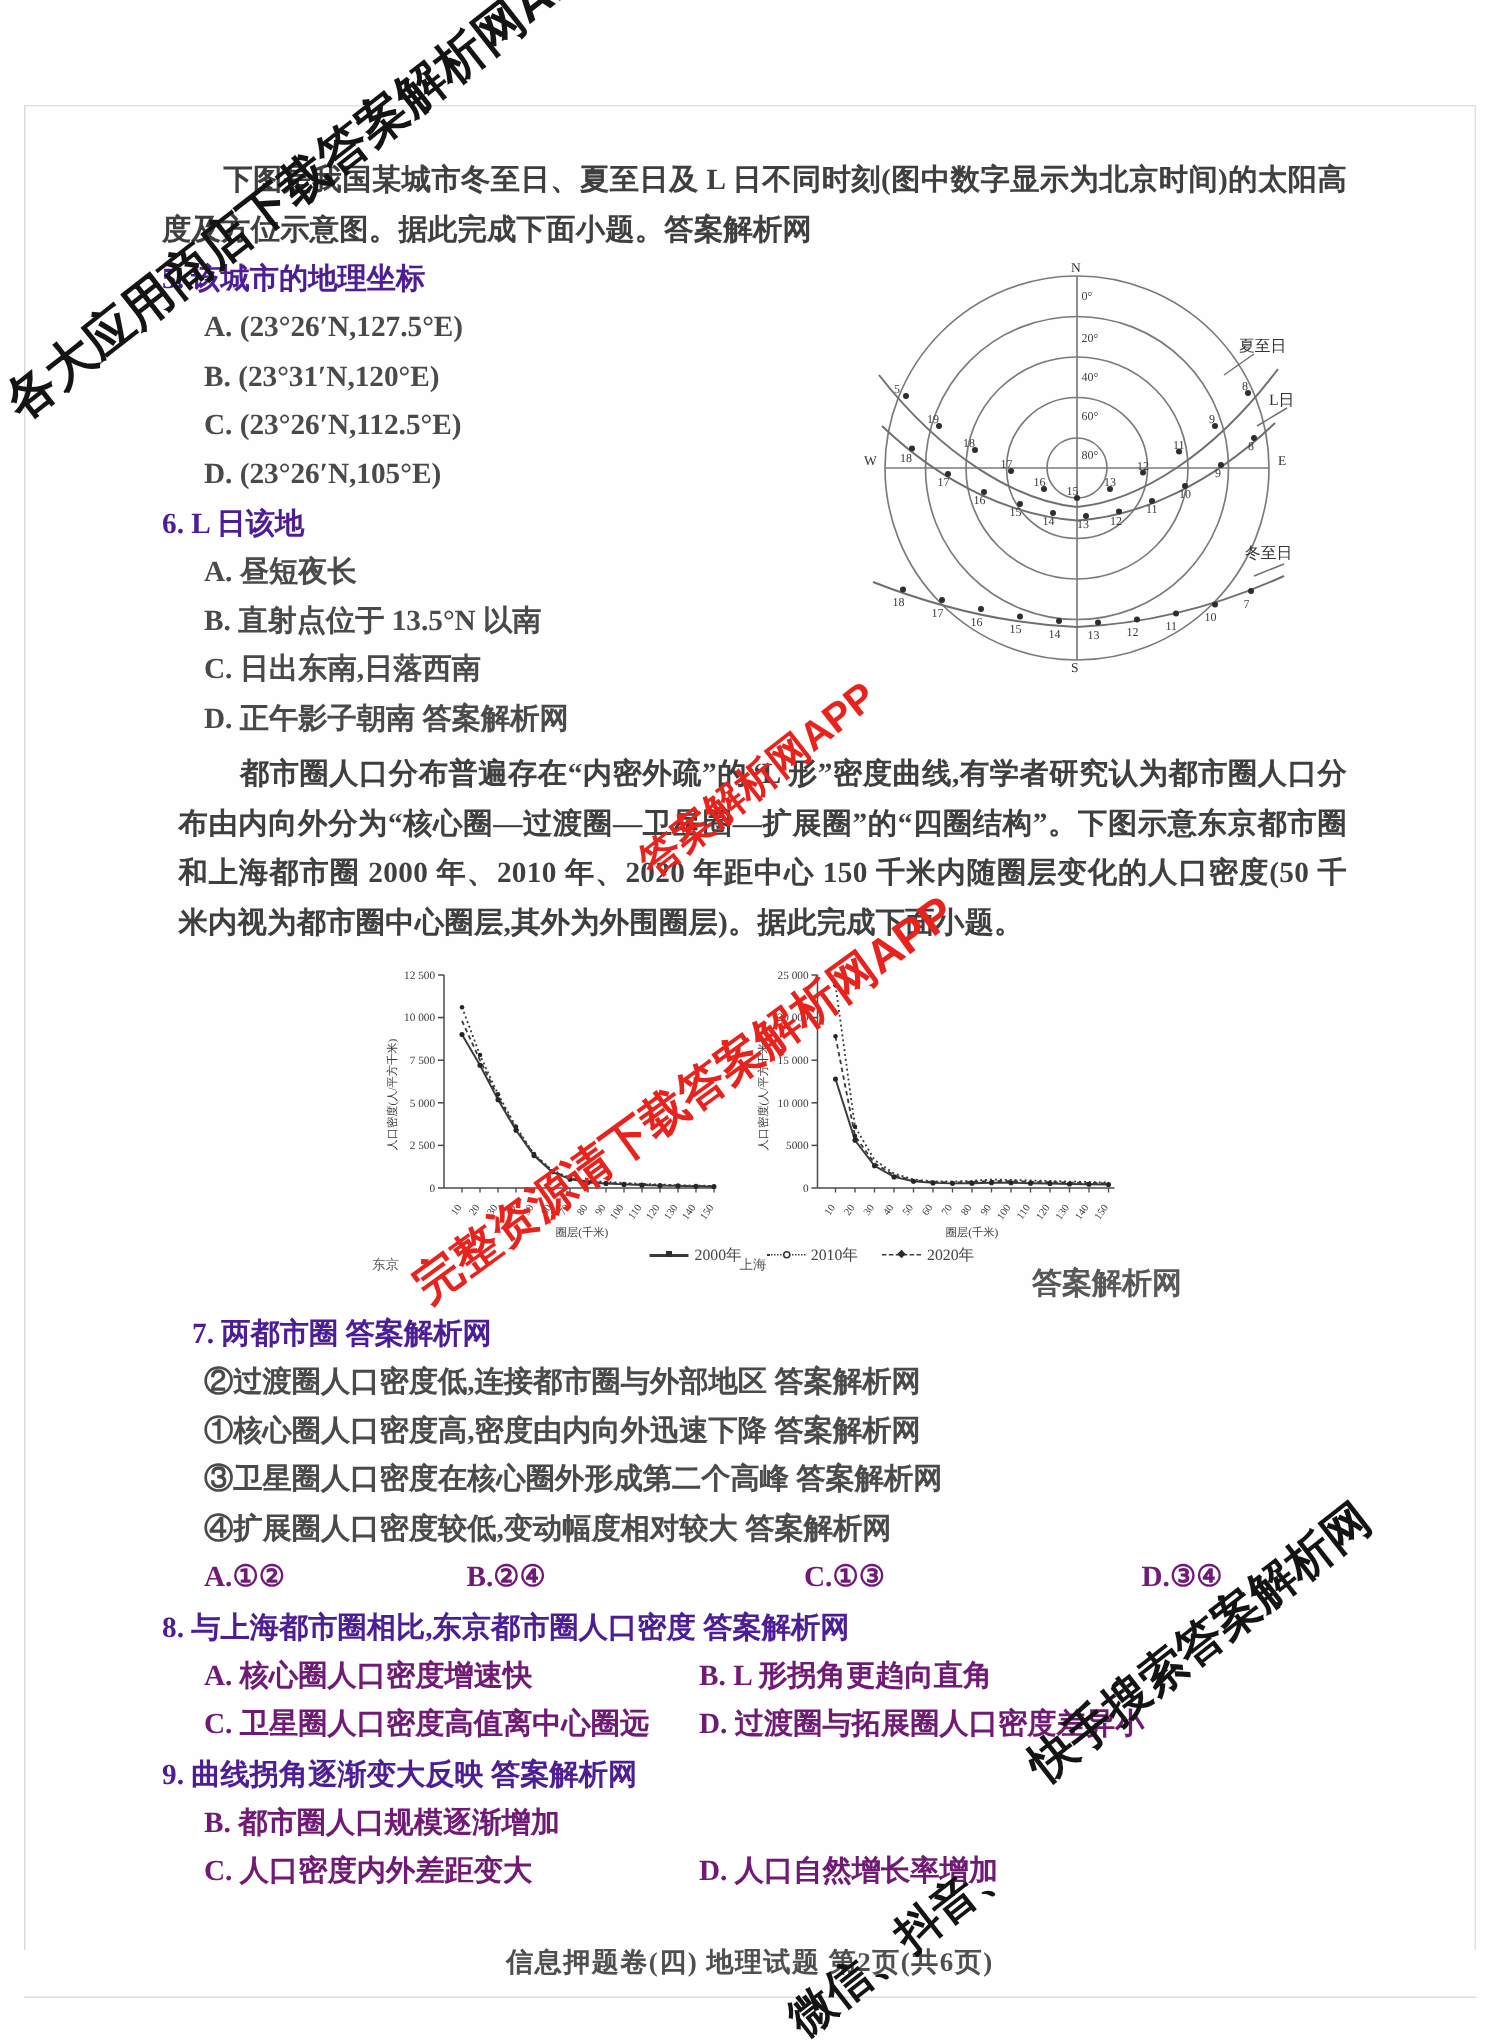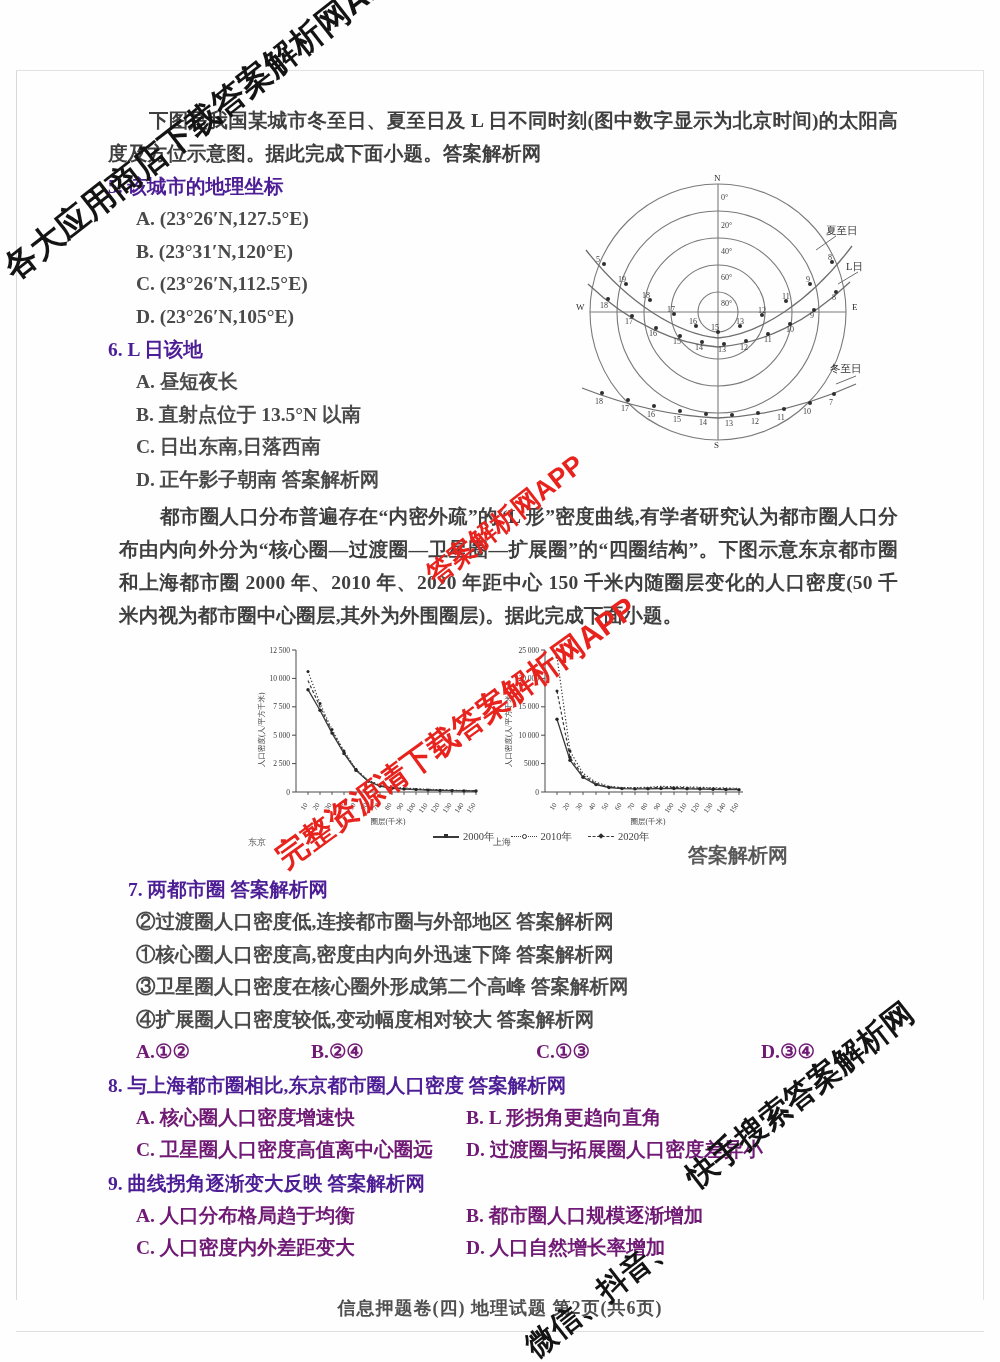--- a/index.html
+++ b/index.html
@@ -505,21 +505,20 @@
       <span class="oc2-a">A. 核心圈人口密度增速快</span>
       <span>B. L 形拐角更趋向直角</span>
     </div>
     <div class="opt-row">
       <span class="oc2-a">C. 卫星圈人口密度高值离中心圈远</span>
       <span>D. 过渡圈与拓展圈人口密度差异小</span>
     </div>
 
     <div class="qline">9. 曲线拐角逐渐变大反映  答案解析网</div>
     <div class="opt-row">
-      <span class="oc2-a">A. 人口分布格局趋于均衡</span>
       <span>B. 都市圈人口规模逐渐增加</span>
     </div>
     <div class="opt-row">
       <span class="oc2-a">C. 人口密度内外差距变大</span>
       <span>D. 人口自然增长率增加</span>
     </div>
   </div>
 
   <div class="footer">信息押题卷(四)  地理试题  第2页(共6页)</div>
 

